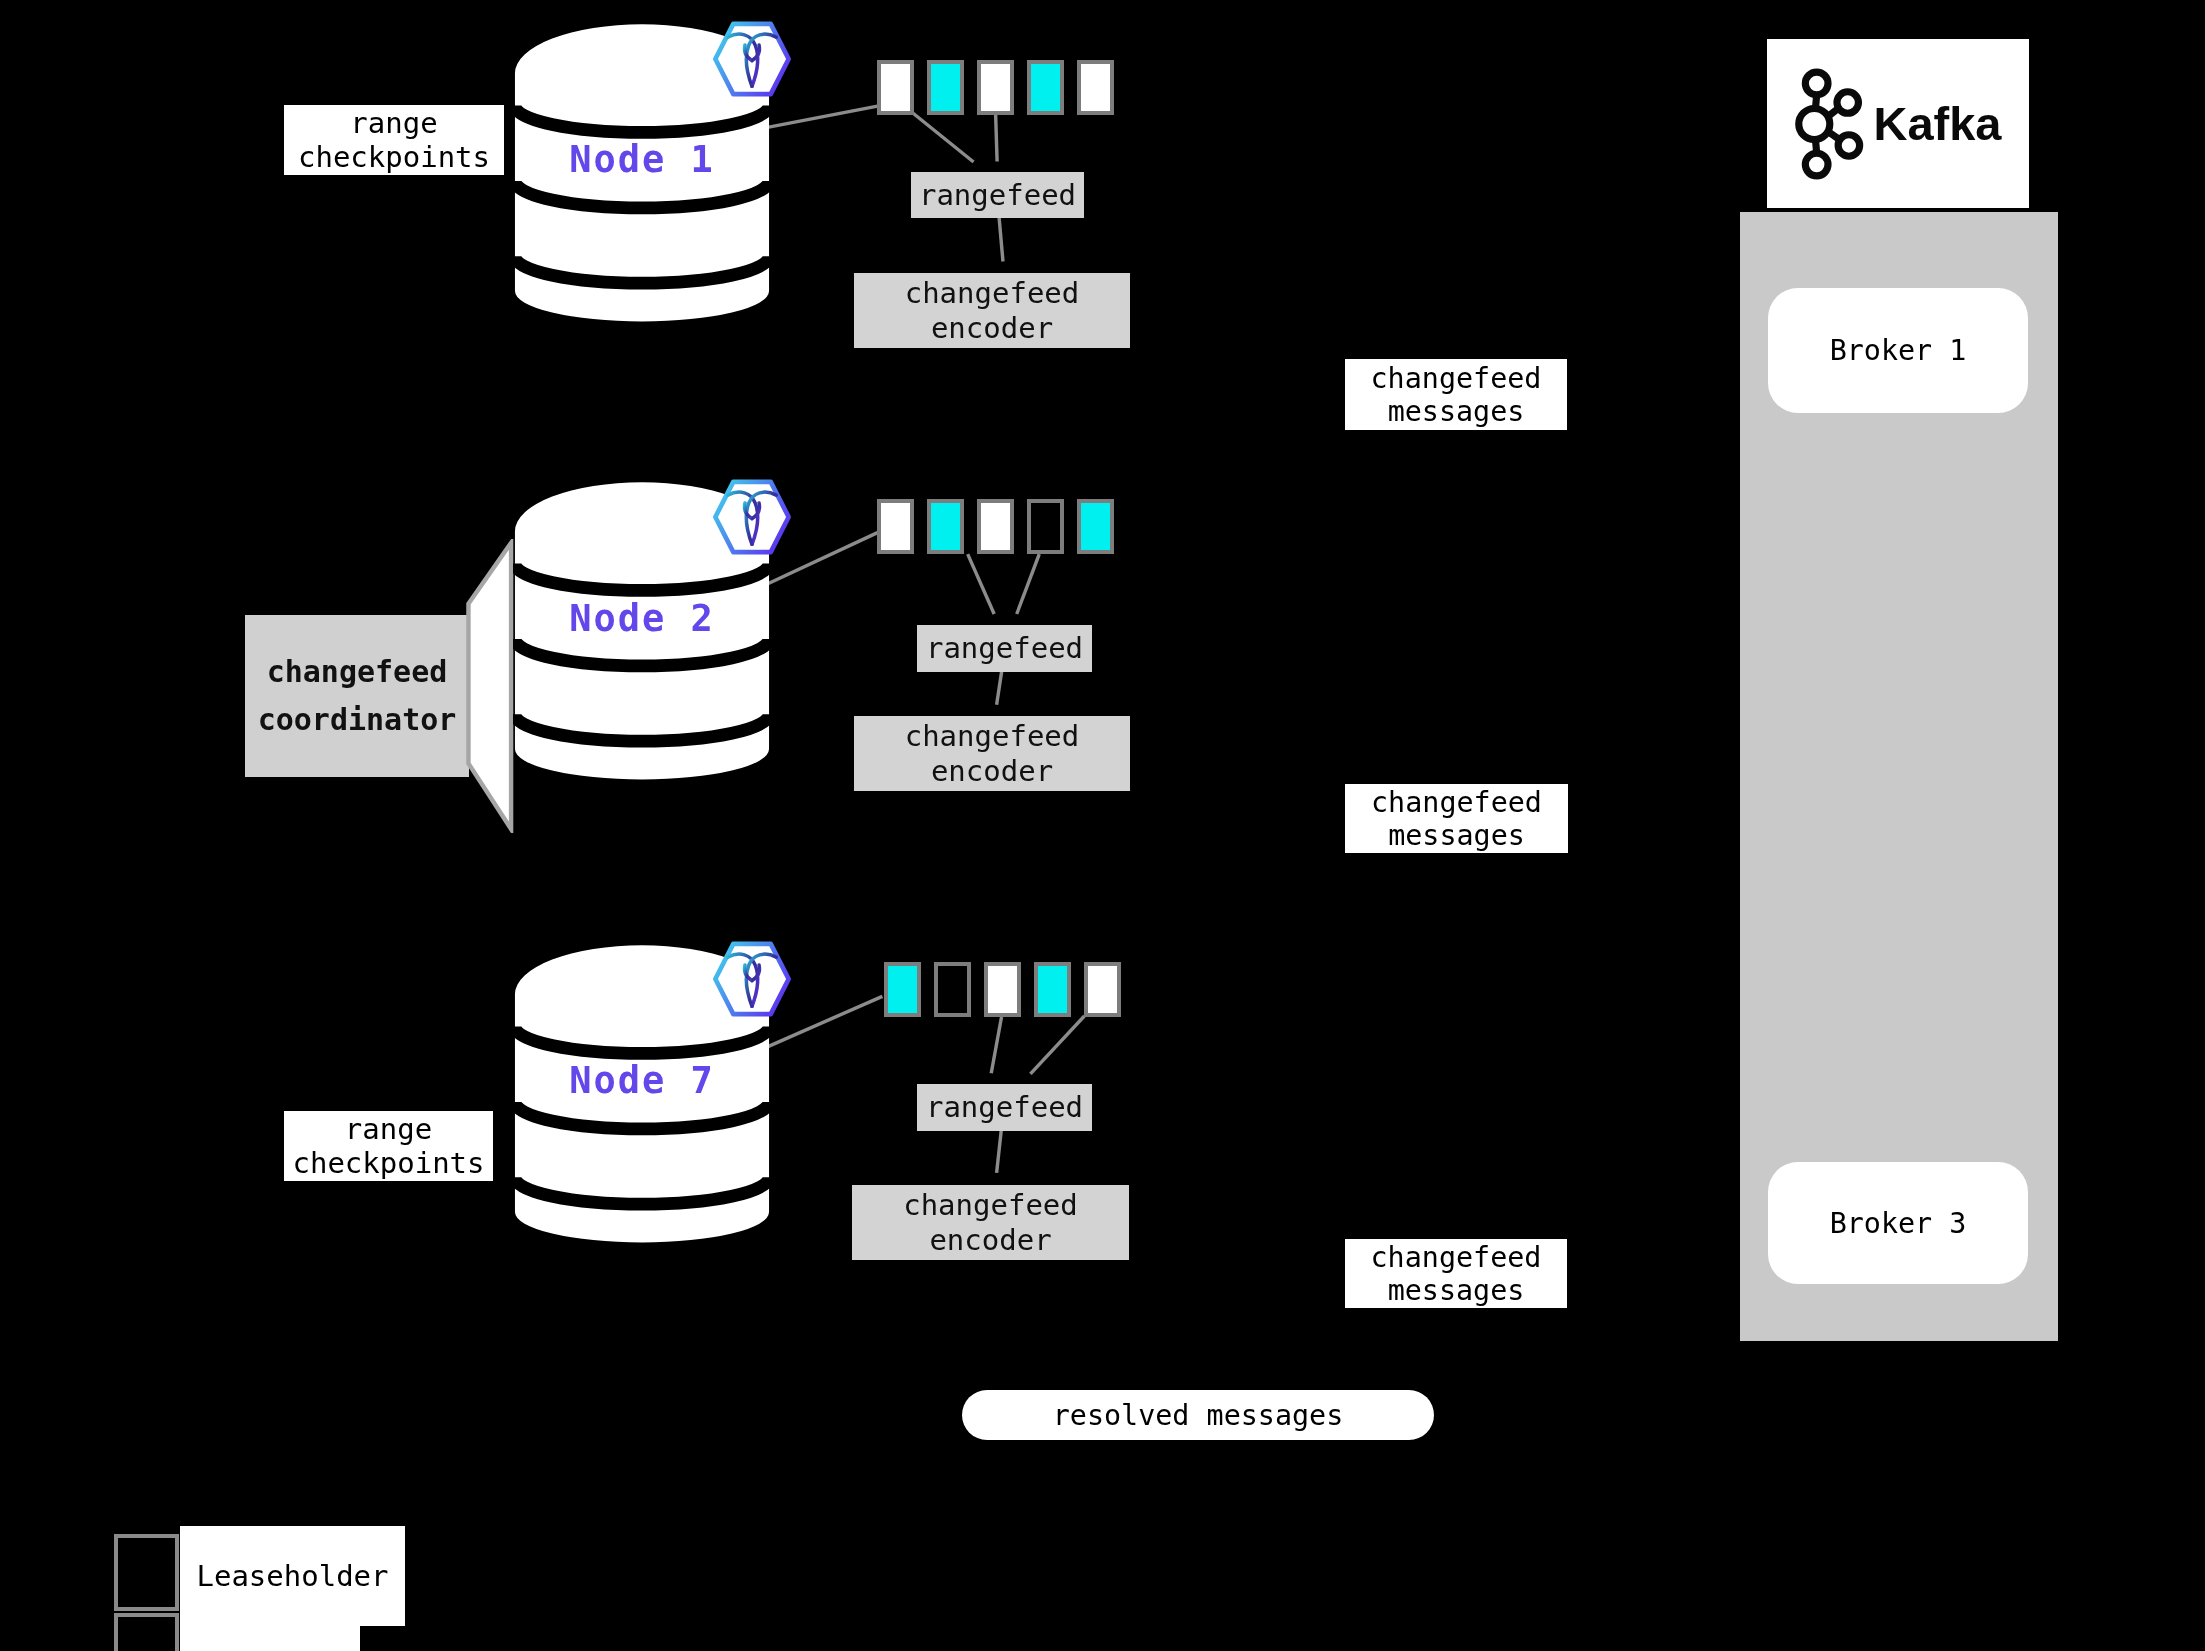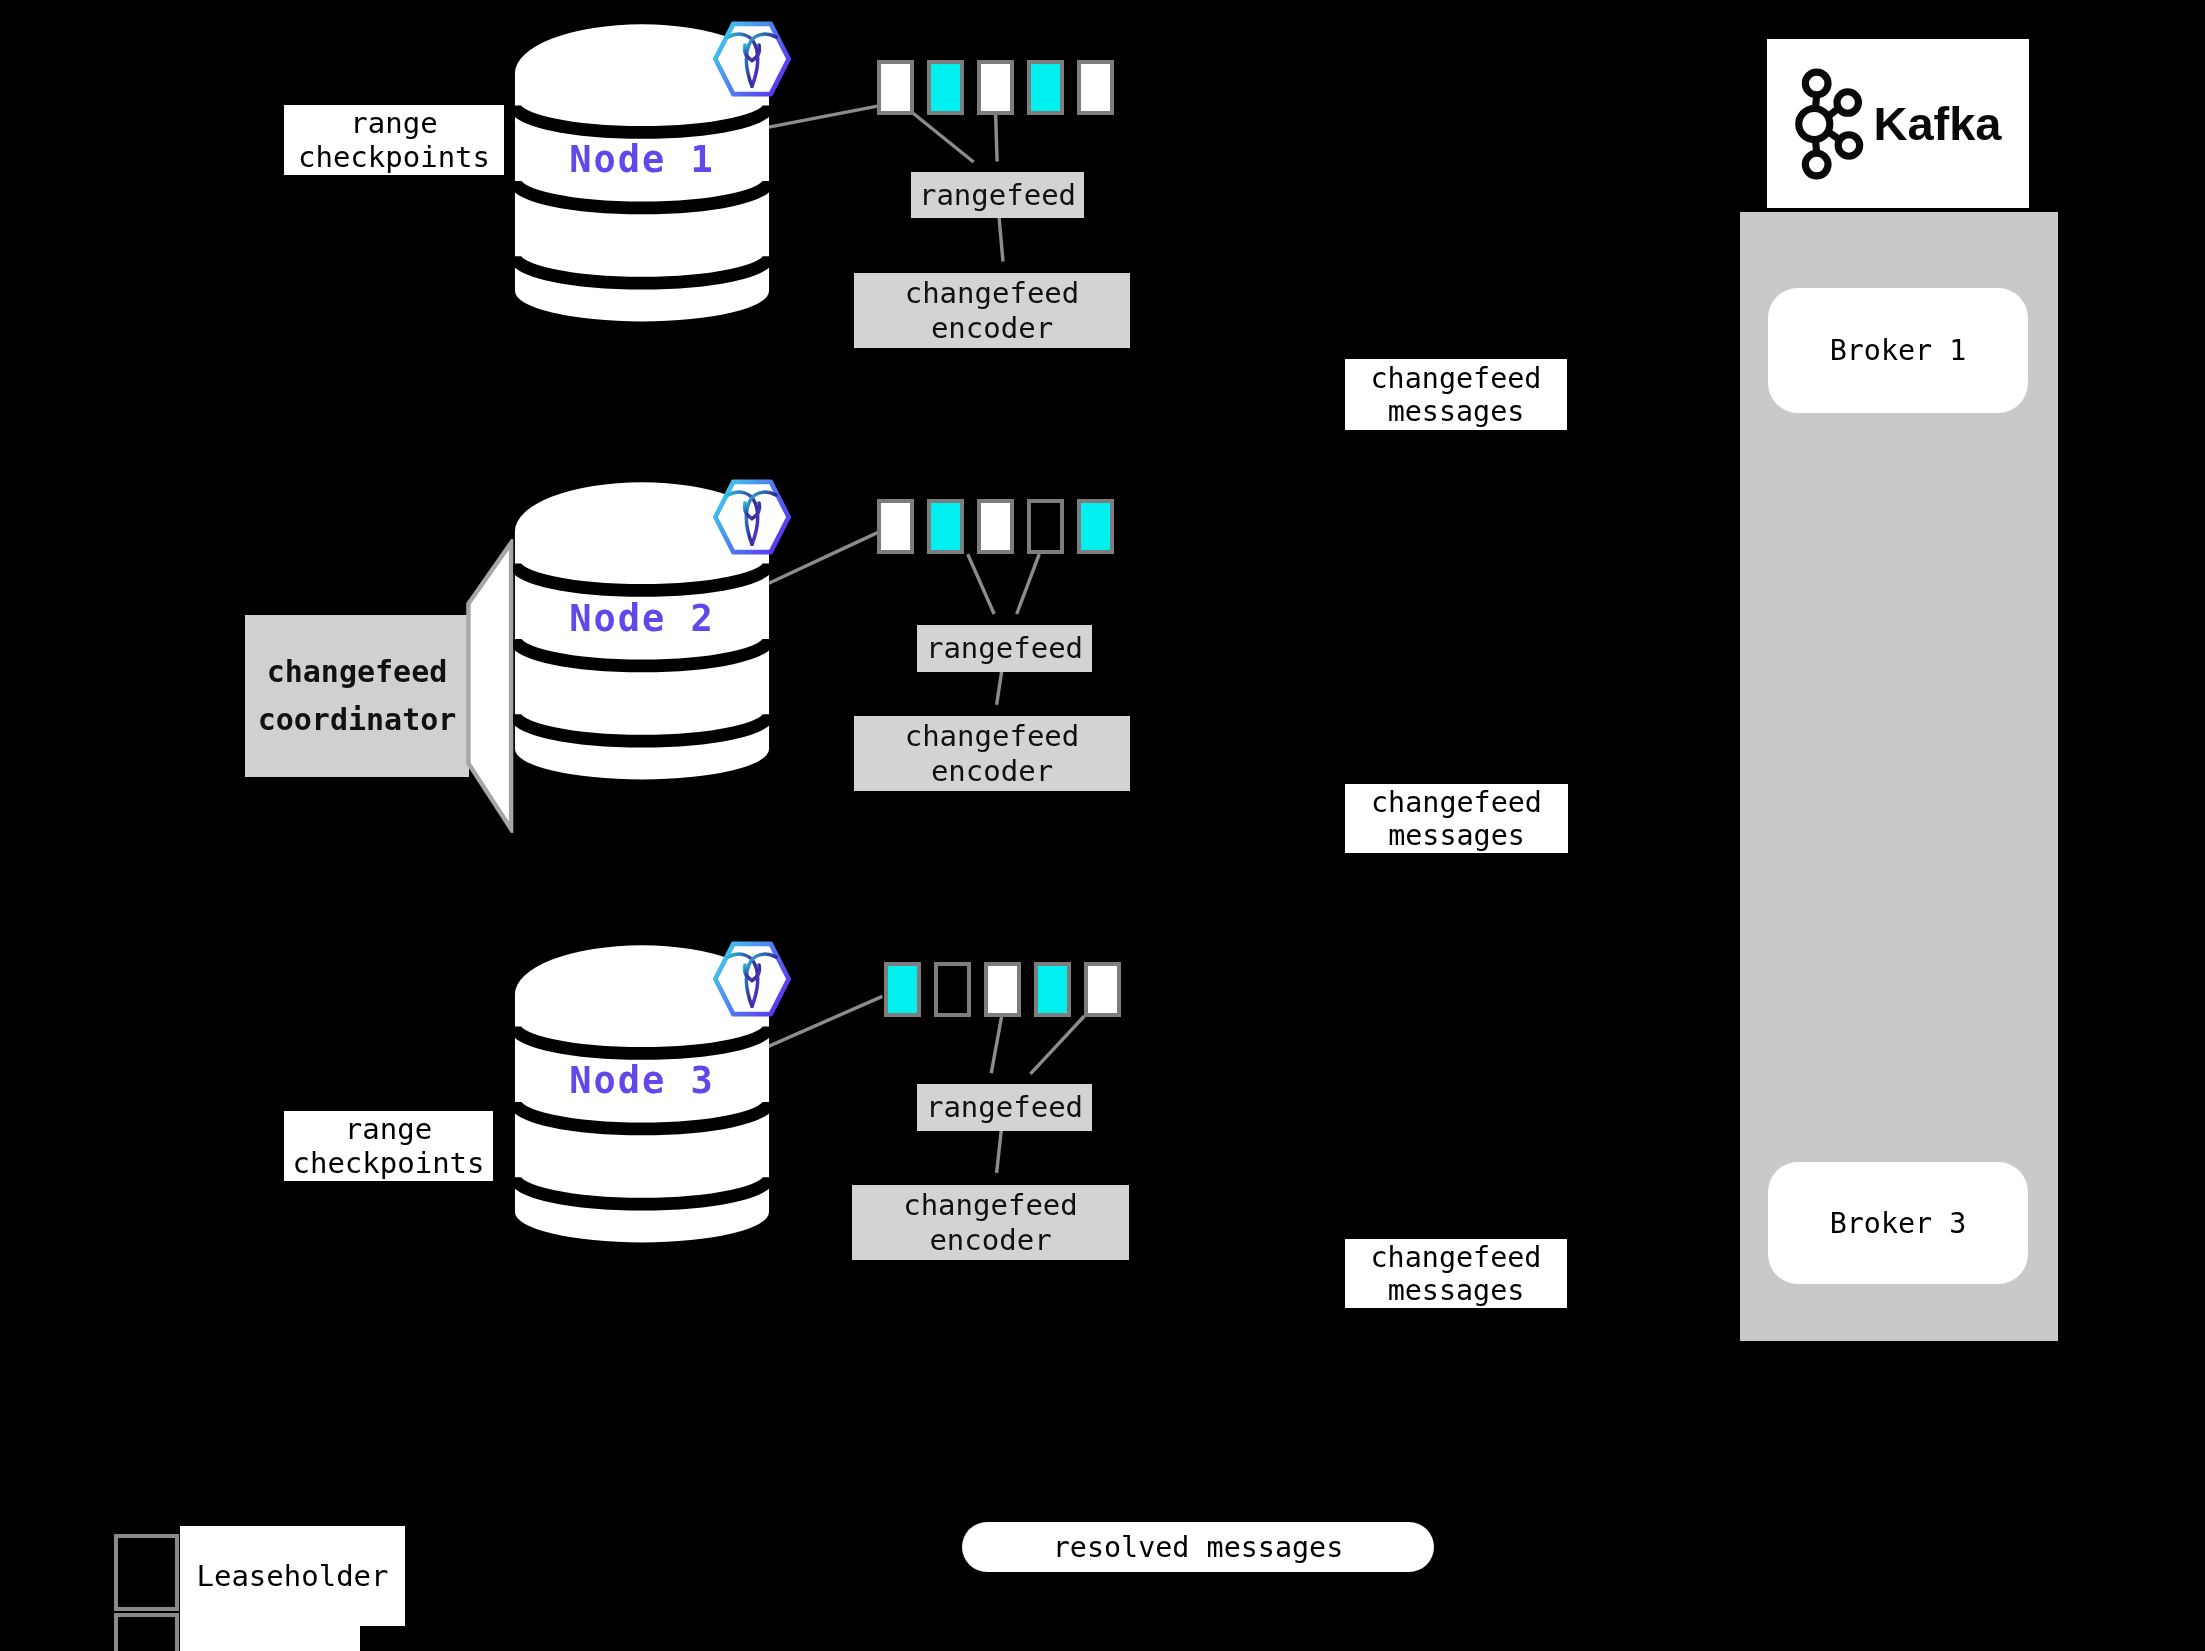--- a/index.html
+++ b/index.html
@@ -36,21 +36,21 @@
     position:absolute;left:1767px;top:39px;width:262px;height:169px;background:#fff;
     display:flex;align-items:center;justify-content:center;gap:5px;
   }
   .kafka-word{font-family:"Liberation Sans",sans-serif;font-weight:700;font-size:47px;color:#0a0a0a;}
   .broker-wrap{position:absolute;left:1740px;top:212px;width:318px;height:1129px;background:#c9c9c9;}
   .broker{
     position:absolute;left:28px;width:260px;background:#fff;border-radius:30px;
     display:flex;align-items:center;justify-content:center;font-size:28.4px;color:#000;
   }
   .pill{
-    position:absolute;left:962px;top:1522px;width:472px;height:50px;background:#fff;border-radius:27px;
+    position:absolute;left:962px;top:1390px;width:472px;height:50px;background:#fff;border-radius:27px;
     display:flex;align-items:center;justify-content:center;font-size:28.4px;color:#000;
   }
   
   .legend-swatch{position:absolute;border:4.9px solid #8a8a8a;box-sizing:border-box;}
   .legend-label{
     position:absolute;background:#fff;display:flex;align-items:center;justify-content:center;
     font-size:29px;color:#000;
   }
   svg{display:block;}
 </style>
@@ -190,21 +190,21 @@
     <span>range</span>
     <span>checkpoints</span>
   </div>
 
   <svg class="abs" style="left:513px;top:945px" width="258" height="304" viewBox="0 0 527 620">
     <path d="M4,100 A259.5,100 0 0 1 523,100 L523,545 A259.5,62 0 0 1 4,545 Z" fill="#ffffff"></path>
     <path d="M4,166 A259.5,55 0 0 0 523,166" stroke="#000" stroke-width="26" fill="none"></path>
     <path d="M4,320 A259.5,55 0 0 0 523,320" stroke="#000" stroke-width="26" fill="none"></path>
     <path d="M4,474 A259.5,55 0 0 0 523,474" stroke="#000" stroke-width="26" fill="none"></path>
   </svg>
-  <div class="node-label" style="top:1059px;">Node 3</div>
+  <div class="node-label" style="top:1059px;">Node 7</div>
 
   <svg class="abs" style="left:713px;top:940px" width="78" height="78" viewBox="0 0 100 100">
     <polygon points="26,5 74,5 97,50 74,95 26,95 3,50" fill="#fff" stroke="url(#hexg)" stroke-width="6" stroke-linejoin="round"></polygon>
     <g stroke="url(#bugg)" stroke-width="4.5" fill="none" stroke-linecap="round">
       <path d="M19,22 C34,14 49,19 54,32 C60,47 58,64 50,85"></path>
       <path d="M81,22 C66,14 51,19 46,32 C40,47 42,64 50,85"></path>
       <path d="M50,52 L50,85"></path>
       <path d="M50,52 C43,48 39,41 41,32"></path>
       <path d="M50,52 C57,48 61,41 59,32"></path>
     </g>

